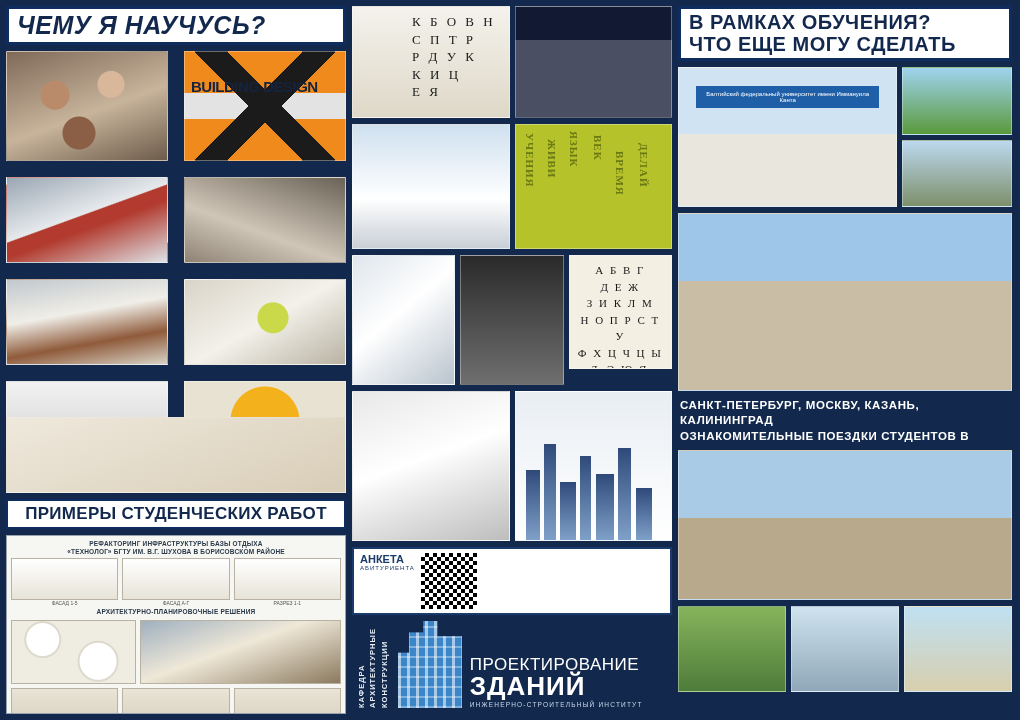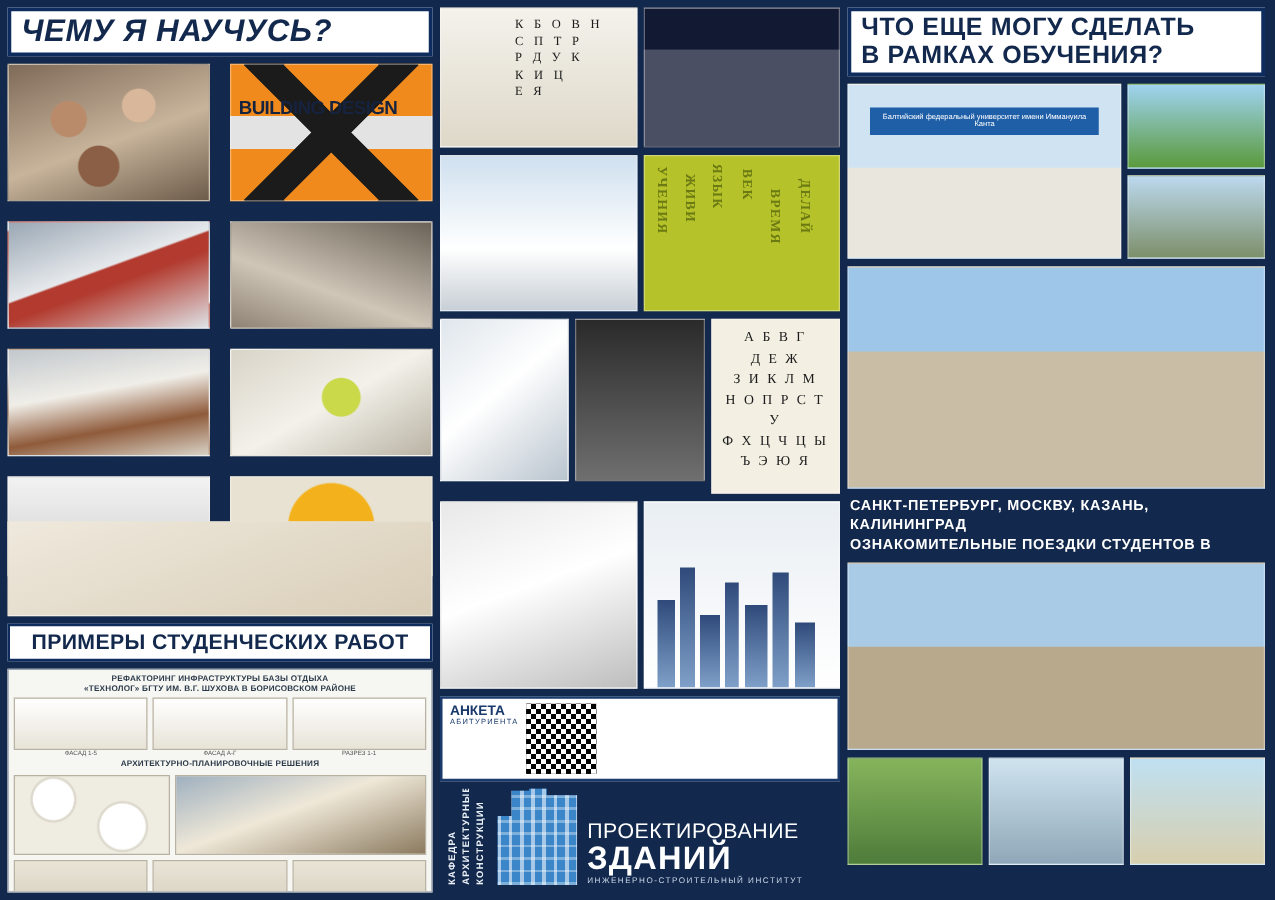--- a/index.html
+++ b/index.html
@@ -102,30 +102,30 @@
   .board .render { height:64px; background: linear-gradient(160deg,#9fb0bf,#efe8d8 45%,#8b7a5f); border:1px solid #b9b2a2; }
   .board .bot-row { display:grid; grid-template-columns: repeat(3,1fr); gap:4px; margin-top:4px; }
   .board .bot { height: 56px; background: linear-gradient(180deg,#e9e4d6,#cfc7b4); border:1px solid #b9b2a2; }
   .board .lbl-row { display:grid; grid-template-columns: repeat(3,1fr); gap:4px; font-size:5px; text-align:center; color:#555; }
 
   
   .mid-top { display:grid; grid-template-columns: 1fr 1fr; gap:5px; }
   .m-graphic { height: 112px; background: linear-gradient(180deg,#f4f2ec,#ded8c8); position:relative; }
   .m-graphic .letters {
     position:absolute; inset:6px 6px 6px 38%;
-    color:#1a1a1a; font-family:"Liberation Serif", serif; font-size:10px; letter-spacing:3px; line-height:1.35;
+    color:#1a1a1a; font-family:"Liberation Serif", serif; font-size:13px; letter-spacing:3px; line-height:1.35;
   }
   .m-night { height:112px; background: linear-gradient(180deg,#121a33 0 30%, #4a4f63 30% 100%); }
   .m-church { height: 125px; background: linear-gradient(180deg,#cfe0ef,#ffffff 60%,#c8cfd6); }
   .m-green  { height: 125px; background:#b6c22a; position:relative; overflow:hidden; }
   .m-green .vt { position:absolute; color:#6b7a12; font-family:"Liberation Serif", serif; font-weight:bold;
                  writing-mode: vertical-rl; font-size:11px; letter-spacing:1px; }
   .m-persp  { height: 130px; background: linear-gradient(140deg,#dfe6ec,#ffffff 45%,#b9c4ce); }
   .m-caryatid{ height:130px; background: linear-gradient(180deg,#2a2a2a,#6f6f6f); }
-  .m-alphabet{ height:140px; background:#f3efe3; position:relative; }
+  .m-alphabet{ height:114px; background:#f3efe3; position:relative; }
   .m-alphabet .ab {
     position:absolute; inset:6px; font-family:"Liberation Serif", serif; font-size:11px;
     color:#1b1b1b; line-height:1.5; letter-spacing:2px; text-align:center;
   }
   .m-capital { height: 150px; background: linear-gradient(160deg,#e8e8e8,#ffffff 45%,#bdbdbd); }
   .m-towers  { height: 150px; background: linear-gradient(180deg,#e9eef3,#ffffff); position:relative; }
   .m-towers .tw { position:absolute; bottom:0; background: linear-gradient(180deg,#2f4a7a,#7fa0c9); }
 
   .anketa {
     background:#fff; border:2px solid #1a3a6b; display:flex; align-items:flex-start; gap:6px;
@@ -304,22 +304,22 @@
         <div class="w1">ПРОЕКТИРОВАНИЕ</div>
         <div class="w2">ЗДАНИЙ</div>
         <div class="w3">ИНЖЕНЕРНО-СТРОИТЕЛЬНЫЙ ИНСТИТУТ</div>
       </div>
     </div>
   </div>
 
   <div class="col-right">
 
     <div class="banner h2">
+      <div>В РАМКАХ ОБУЧЕНИЯ?</div>
       <div>ЧТО ЕЩЕ МОГУ СДЕЛАТЬ</div>
-      <div>В РАМКАХ ОБУЧЕНИЯ?</div>
     </div>
 
     <div class="r-top">
       <div class="tile r-univ">
         <div class="band">Балтийский федеральный университет имени Иммануила Канта</div>
       </div>
       <div class="r-side">
         <div class="tile r-s1"></div>
         <div class="tile r-s2"></div>
       </div>

